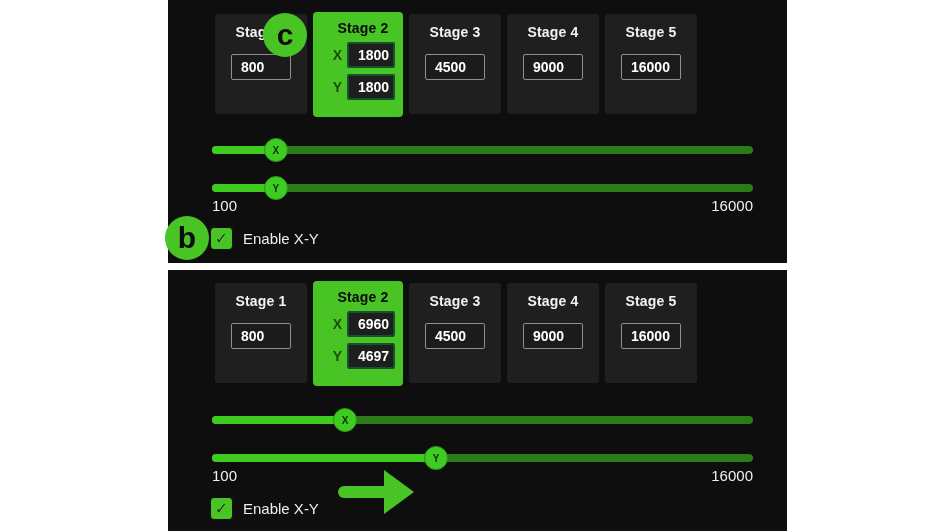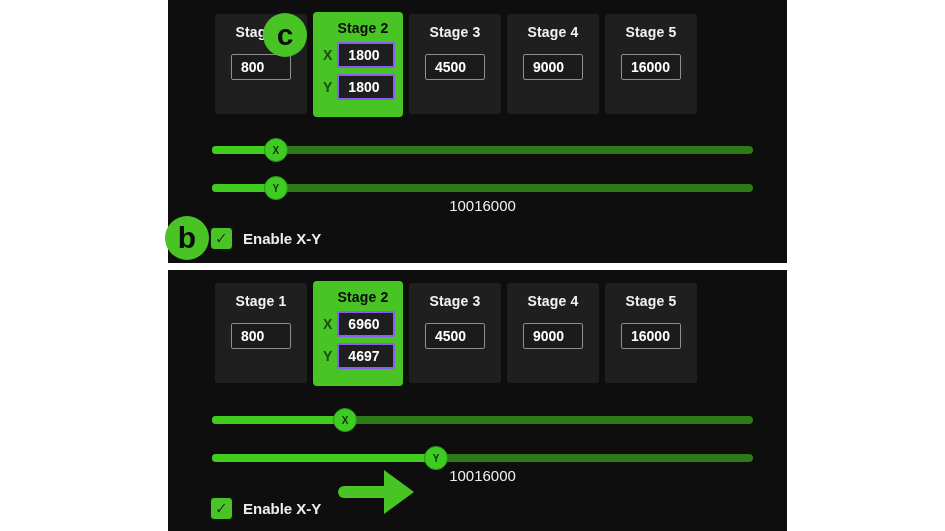--- a/index.html
+++ b/index.html
@@ -36,21 +36,21 @@
   }
   .card.selected .card-title{color:#0a0a0a;margin-top:8px;}
   .axis-row{
     display:flex;align-items:center;margin-top:6px;width:100%;
     justify-content:flex-end;padding-right:8px;box-sizing:border-box;
   }
   .axis-label{
     font-size:14px;font-weight:700;color:#1b4d0e;margin-right:5px;
   }
   .val-box.dark{
-    margin-top:0;width:58px;height:26px;background:#1e1e1e;border:2px solid #8b5cf6;border-radius:2px;
+    margin-top:0;width:48px;height:26px;background:#1e1e1e;border:2px solid #14532d;border-radius:2px;
   }
 
   
   .slider{
     position:absolute;left:44px;width:541px;height:24px;
   }
   .slider-x{top:138px;}
   .slider-y{top:176px;}
   .track{
     position:absolute;left:0;top:8px;width:100%;height:8px;border-radius:4px;
@@ -63,37 +63,37 @@
     position:absolute;top:12px;width:24px;height:24px;border-radius:50%;
     background:#3ecb22;border:1px solid #2a9414;box-sizing:border-box;
     transform:translate(-50%,-50%);
     display:flex;align-items:center;justify-content:center;
   }
   .handle span{font-size:10px;font-weight:700;color:#0c3305;}
 
   
   .scale-row{
     position:absolute;left:44px;top:197px;width:541px;
-    display:flex;justify-content:center;
+    display:flex;justify-content:space-between;
   }
   .scale-row span{font-size:15px;color:#f0f0f0;}
 
   
   .checkbox-row{
     position:absolute;left:42px;top:227px;display:flex;align-items:center;
   }
   .checkbox{
     width:23px;height:23px;border-radius:4px;background:#49c425;border:1px solid #111;
     box-sizing:border-box;display:flex;align-items:center;justify-content:center;
   }
   .checkbox span{
     font-size:16px;font-weight:700;color:#10330a;line-height:1;
     text-shadow:0 0 1px rgba(255,255,255,0.6);
   }
-  .checkbox-label{margin-left:10px;font-size:15px;color:#ededed;font-weight:bold;}
+  .checkbox-label{margin-left:10px;font-size:15px;color:#ededed;}
 
   
   .bubble{
     position:absolute;width:44px;height:44px;border-radius:50%;background:#49c425;
     display:flex;align-items:center;justify-content:center;z-index:5;
   }
   .bubble span{font-size:30px;font-weight:700;color:#0b0b0b;line-height:1;}
   #bubble-c{left:95px;top:13px;}
   #bubble-b{left:-3px;top:216px;}
 

